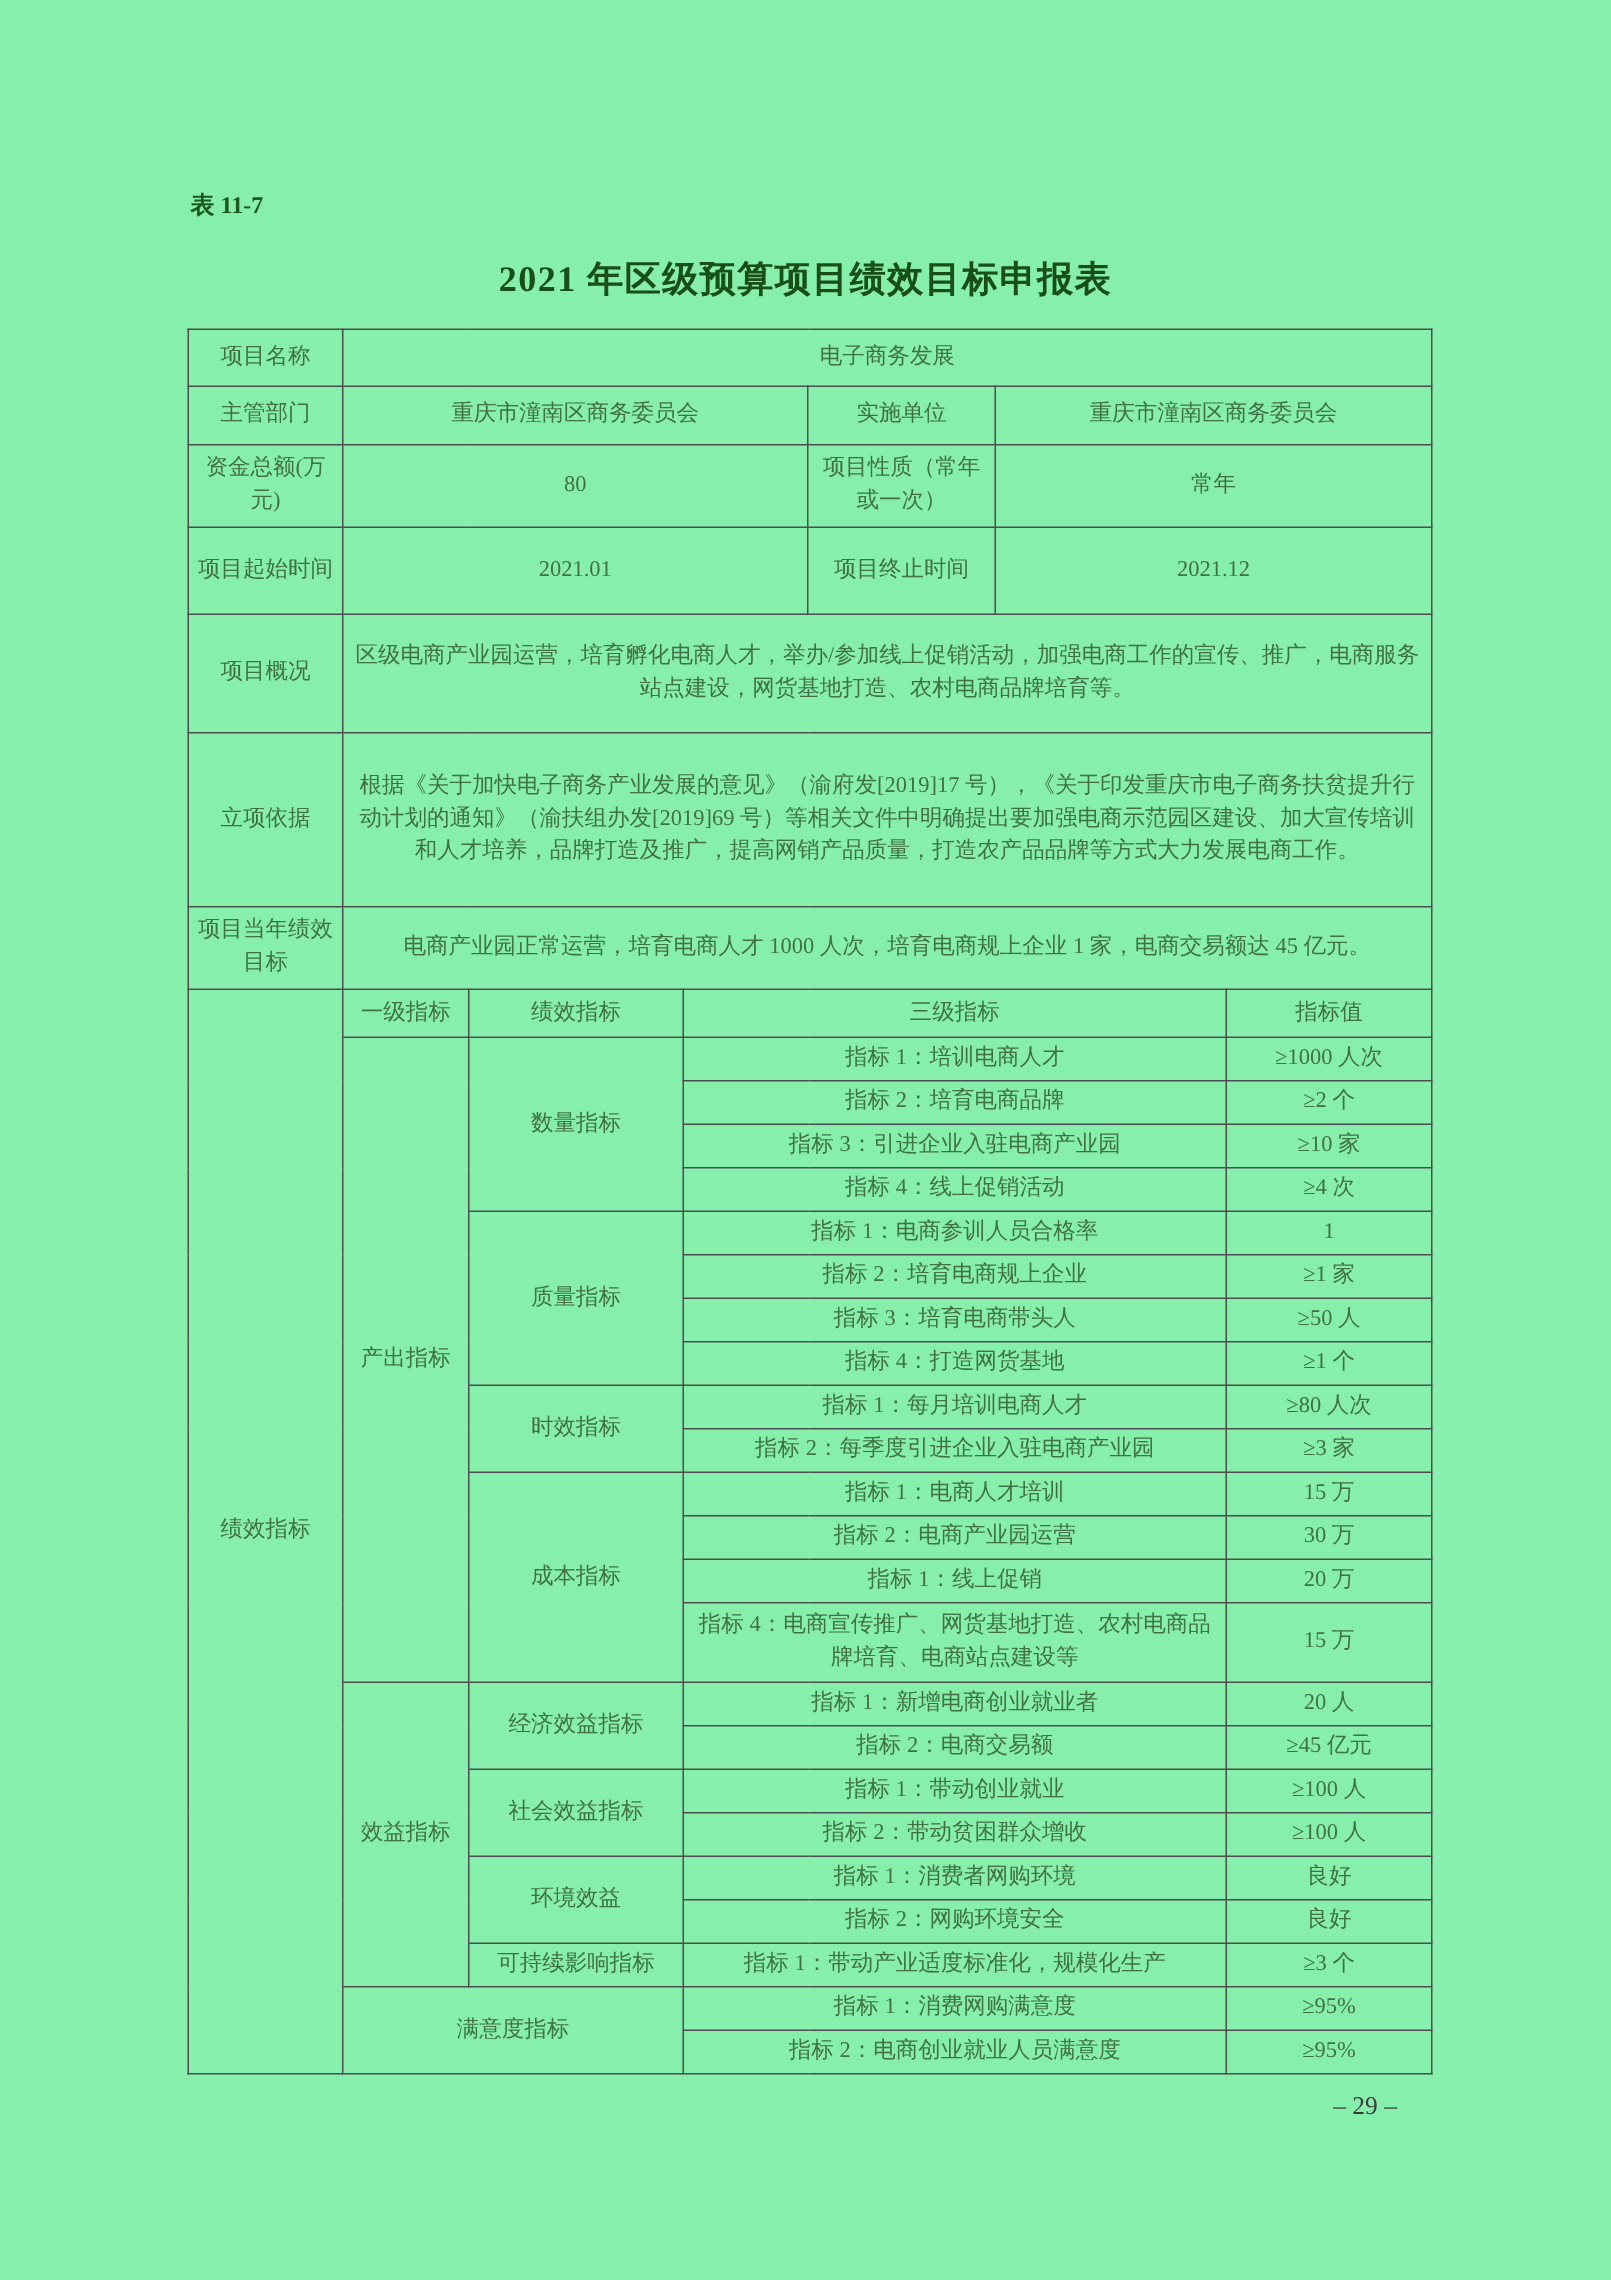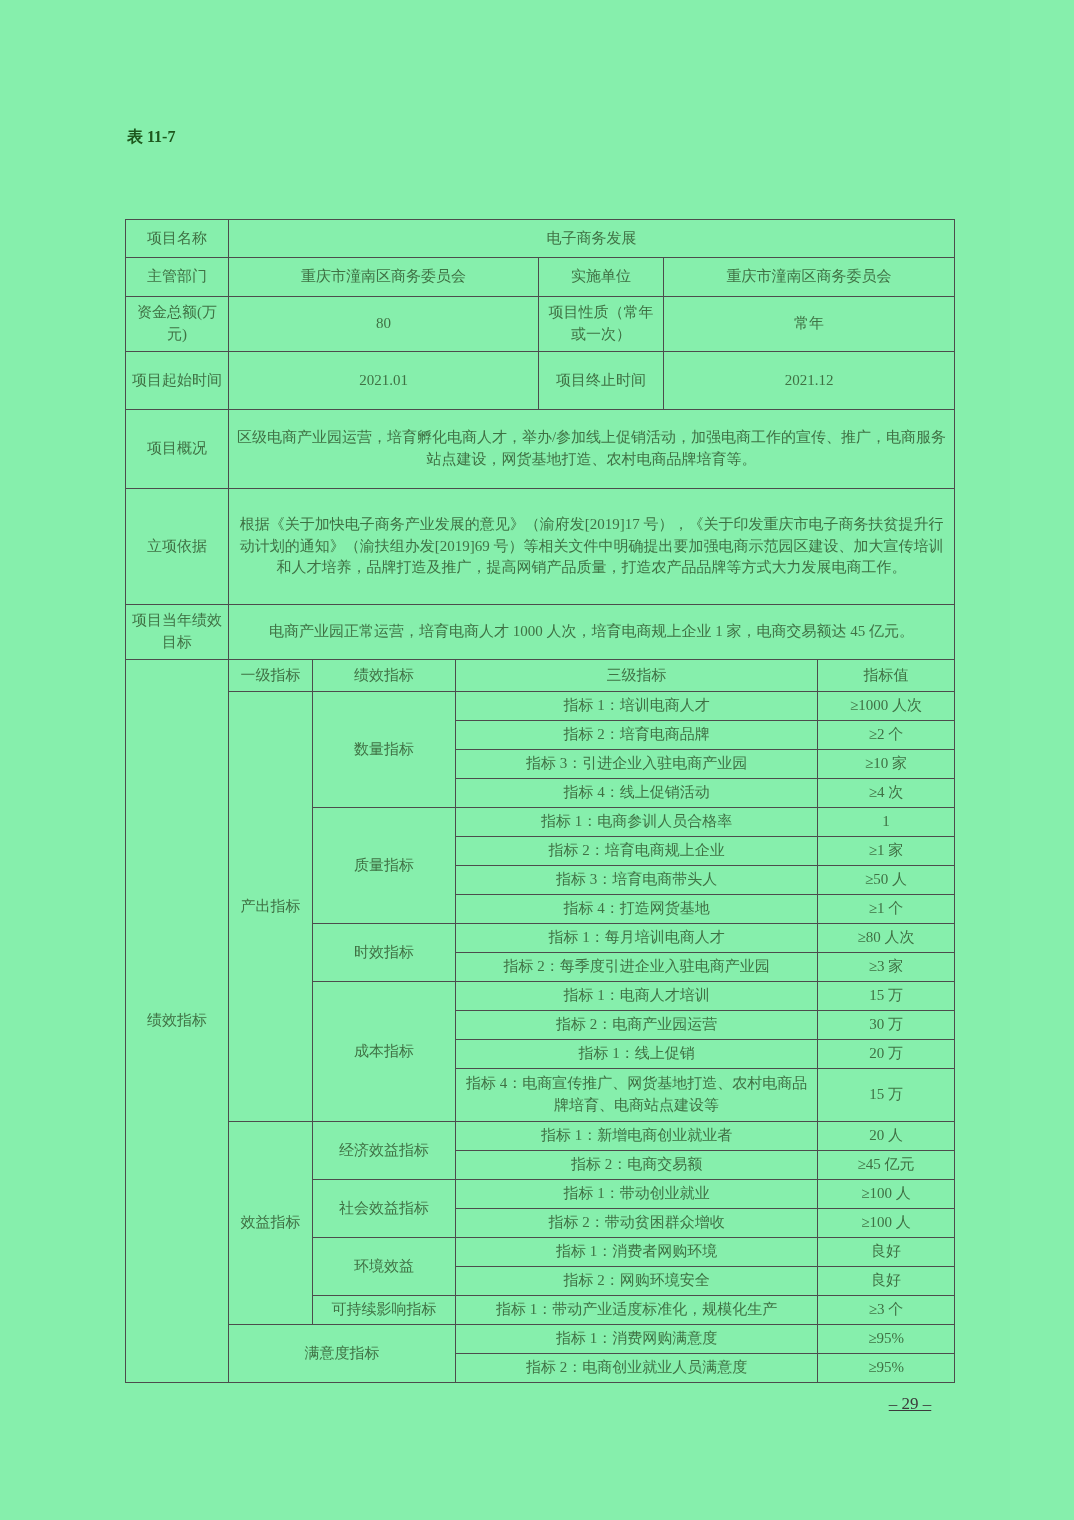--- a/index.html
+++ b/index.html
@@ -52,29 +52,29 @@
   td.para { line-height: 29px; padding: 3px 8px; }
   .pagenum {
     position: absolute;
     left: 855px;
     top: 1394px;
     width: 110px;
     text-align: center;
     font-size: 17px;
     color: #3b3b3b;
     font-family: "Liberation Serif", serif;
-    text-decoration: underline;
   }
 </style>
 </head>
 <body>
 
 <div class="page">
 
   <div class="doc-label">表 11-7</div>
+  <div class="title">2021 年区级预算项目绩效目标申报表</div>
 
   <table class="main">
     <colgroup>
       <col style="width:103px">
         <col style="width:84px">
         <col style="width:143px">
       <col style="width:83px">
         <col style="width:125px">
         <col style="width:154px">
         <col style="width:137px">

